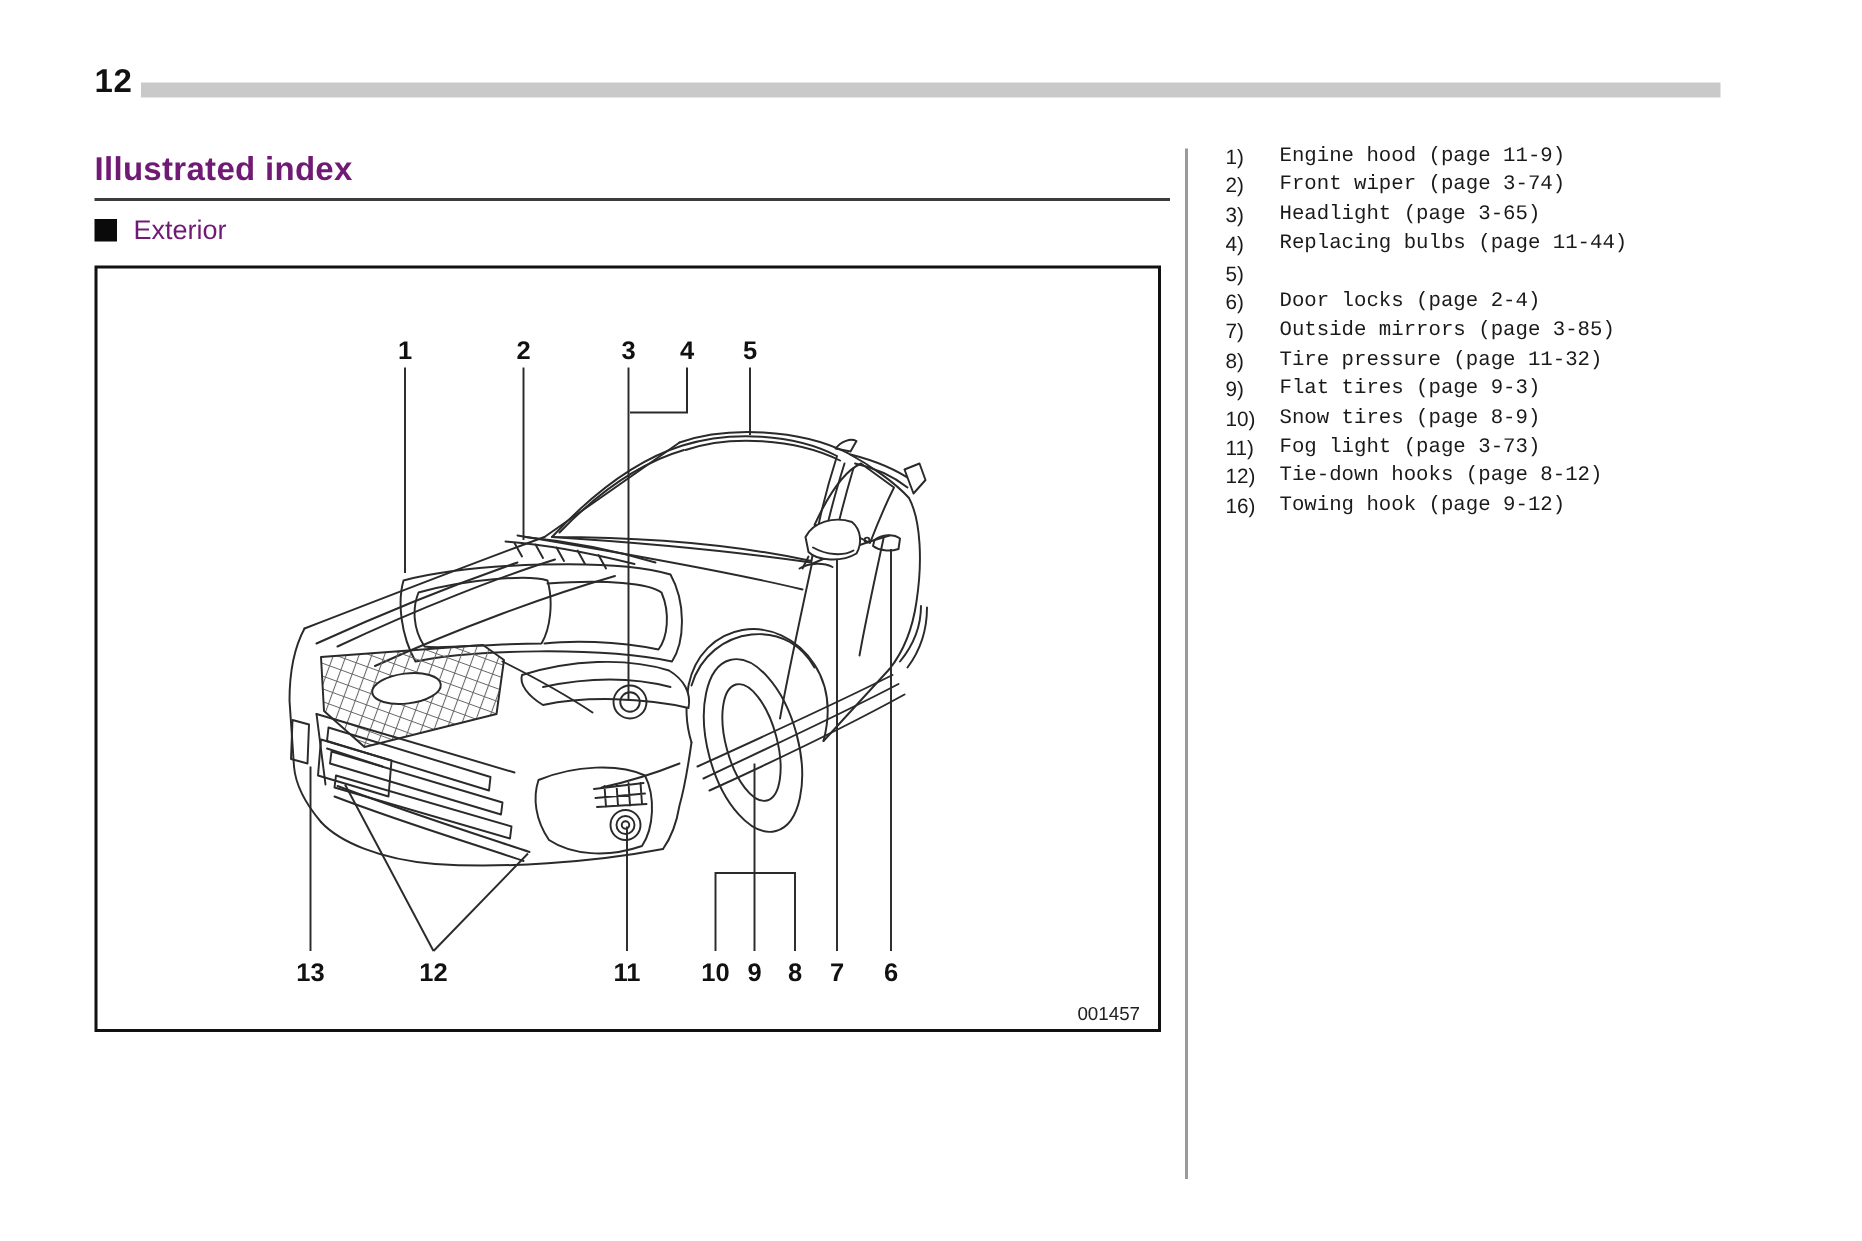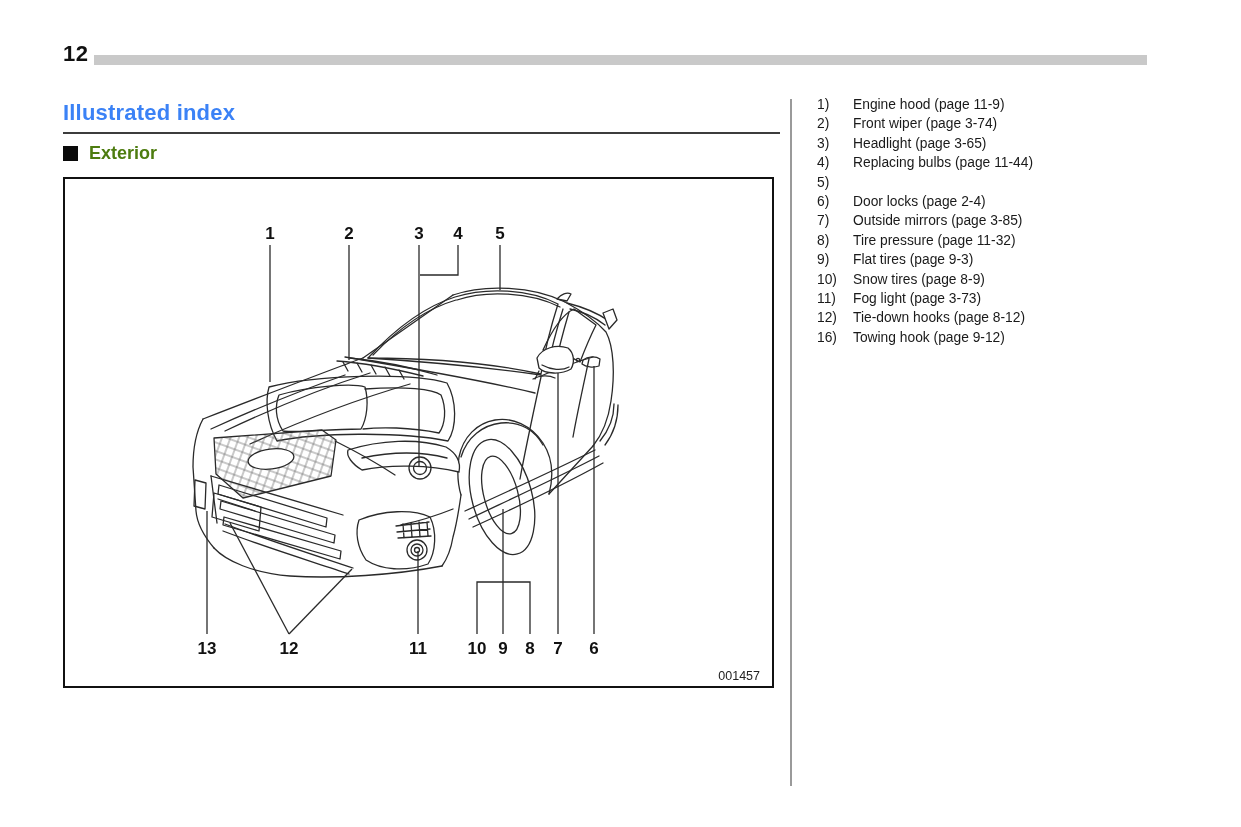--- a/index.html
+++ b/index.html
@@ -13,48 +13,48 @@
     position:absolute; left:63px; top:41px;
     font-size:22px; font-weight:bold; letter-spacing:0.5px; color:#111;
   }
   .header-bar {
     position:absolute; left:94px; top:55px; width:1053px; height:10px;
     background:#c9c9c9;
   }
   
   .page-title {
     position:absolute; left:63px; top:100px; width:717px;
-    font-size:22px; font-weight:bold; color:#3b82f6; letter-spacing:0.2px;
+    font-size:22px; font-weight:bold; color:#701a75; letter-spacing:0.2px;
     padding-bottom:6px; border-bottom:2px solid #3c3c3c;
   }
   
   .section-heading {
     position:absolute; left:63px; top:143px; display:flex; align-items:center;
   }
   .section-square {
     width:15px; height:15px; background:#0a0a0a; display:inline-block; margin-right:11px;
   }
-  .section-title { font-size:18px; font-weight:bold; color:#4d7c0f; }
+  .section-title { font-size:18px; font-weight:normal; color:#701a75; }
   
   .figure-panel {
     position:absolute; left:63px; top:177px; width:711px; height:511px;
     border:2px solid #111; background:#fff;
   }
   .figure-panel svg { display:block; width:100%; height:100%; }
   svg text.callout {
     font-family:"Liberation Sans", sans-serif; font-size:17px; font-weight:bold; fill:#111;
   }
   svg text.figcode {
     font-family:"Liberation Sans", sans-serif; font-size:12.5px; font-weight:normal; fill:#222;
   }
   
   .legend { position:absolute; left:817px; top:95px; width:350px; }
   .legend-row { display:flex; font-size:13.8px; line-height:19.4px; color:#1a1a1a; }
   .legend-num { width:36px; flex:0 0 36px; }
-  .legend-label { flex:1; }
+  .legend-label { flex:1;font-family:Liberation Mono, monospace; }
   
   .column-separator {
     position:absolute; left:790px; top:99px; width:2px; height:687px; background:#9a9a9a;
   }
 </style>
 </head>
 <body>
 
 <div class="page">
 

